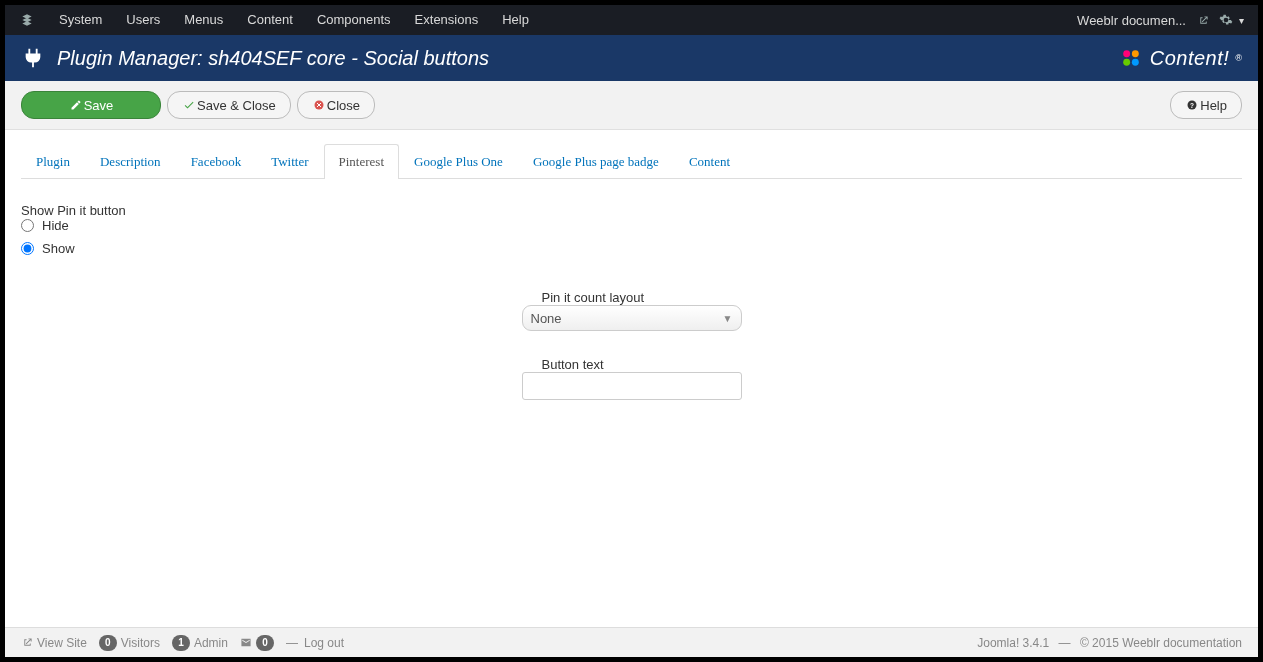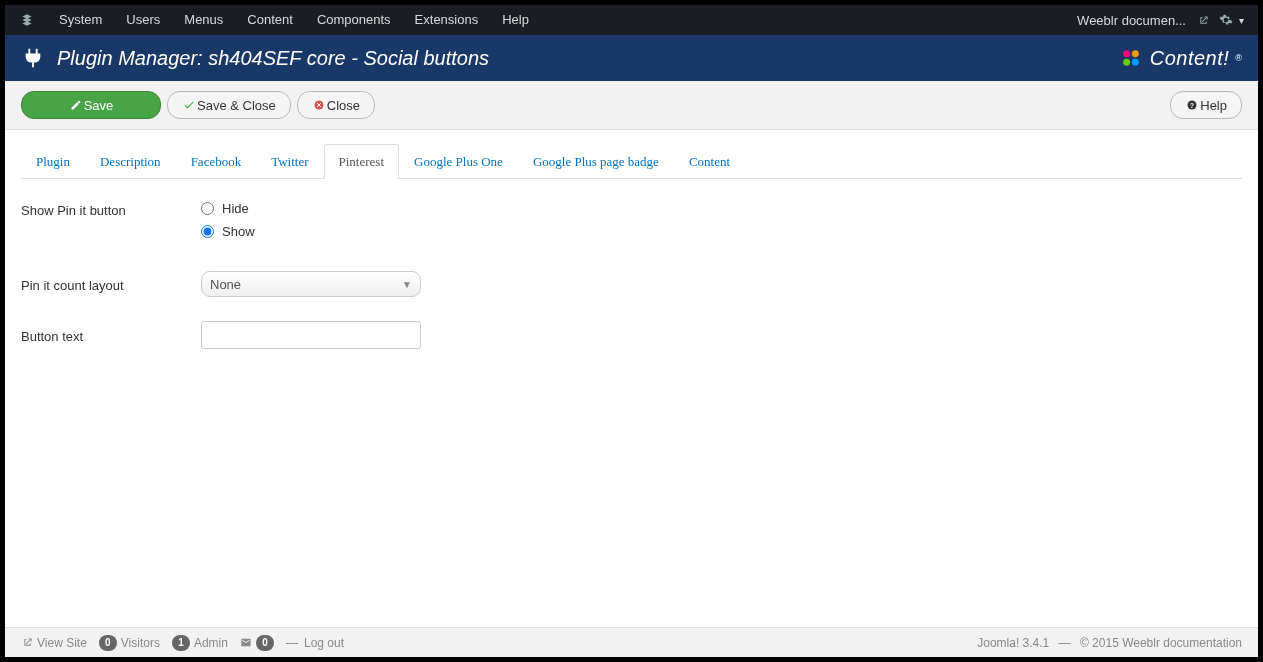--- a/index.html
+++ b/index.html
@@ -34,21 +34,21 @@
   .toolbar .spacer { flex:1; }
 
   
   .content { padding: 0 16px 16px 16px; flex:1; background:#fff; }
   .tabs { display:flex; border-bottom:1px solid #ddd; margin-top:14px;font-family:Liberation Serif, serif; }
   .tab { padding:9px 14px; font-size:13px; color:#0073bb; cursor:pointer; border:1px solid transparent; border-bottom:none; margin-bottom:-1px; border-radius:3px 3px 0 0; }
   .tab.active { color:#555; background:#fff; border-color:#ddd #ddd #fff #ddd; }
 
   
   .form { padding-top: 22px; }
-  .row { display:flex; align-items:flex-start; margin-bottom: 24px; }
+  .row { display:flex; align-items:flex-start; margin-bottom: 24px; flex-direction: column; }
   .row .lbl { width:180px; color:#333; padding-top:2px; font-size:13px; }
   .row .ctrl { }
   .radio-line { display:flex; align-items:center; gap:8px; margin-bottom:8px; font-size:13px; color:#333; }
   .radio-line input { margin:0; }
   .select { width:220px; height:26px; border:1px solid #ccc; border-radius:9px; background: linear-gradient(#fff,#efefef); display:flex; align-items:center; padding:0 8px; justify-content:space-between; color:#555; font-size:13px; cursor:pointer; }
   .select .arrow { color:#888; font-size:10px; }
   .textfield { width:220px; height:28px; border:1px solid #ccc; border-radius:3px; padding:0 8px; font-size:13px; color:#555; }
 
   
   .statusbar { position:absolute; bottom:0; left:0; right:0; height:30px; background:#f2f2f2; border-top:1px solid #ddd; display:flex; align-items:center; padding:0 16px; font-size:12px; color:#888; gap:6px; }

